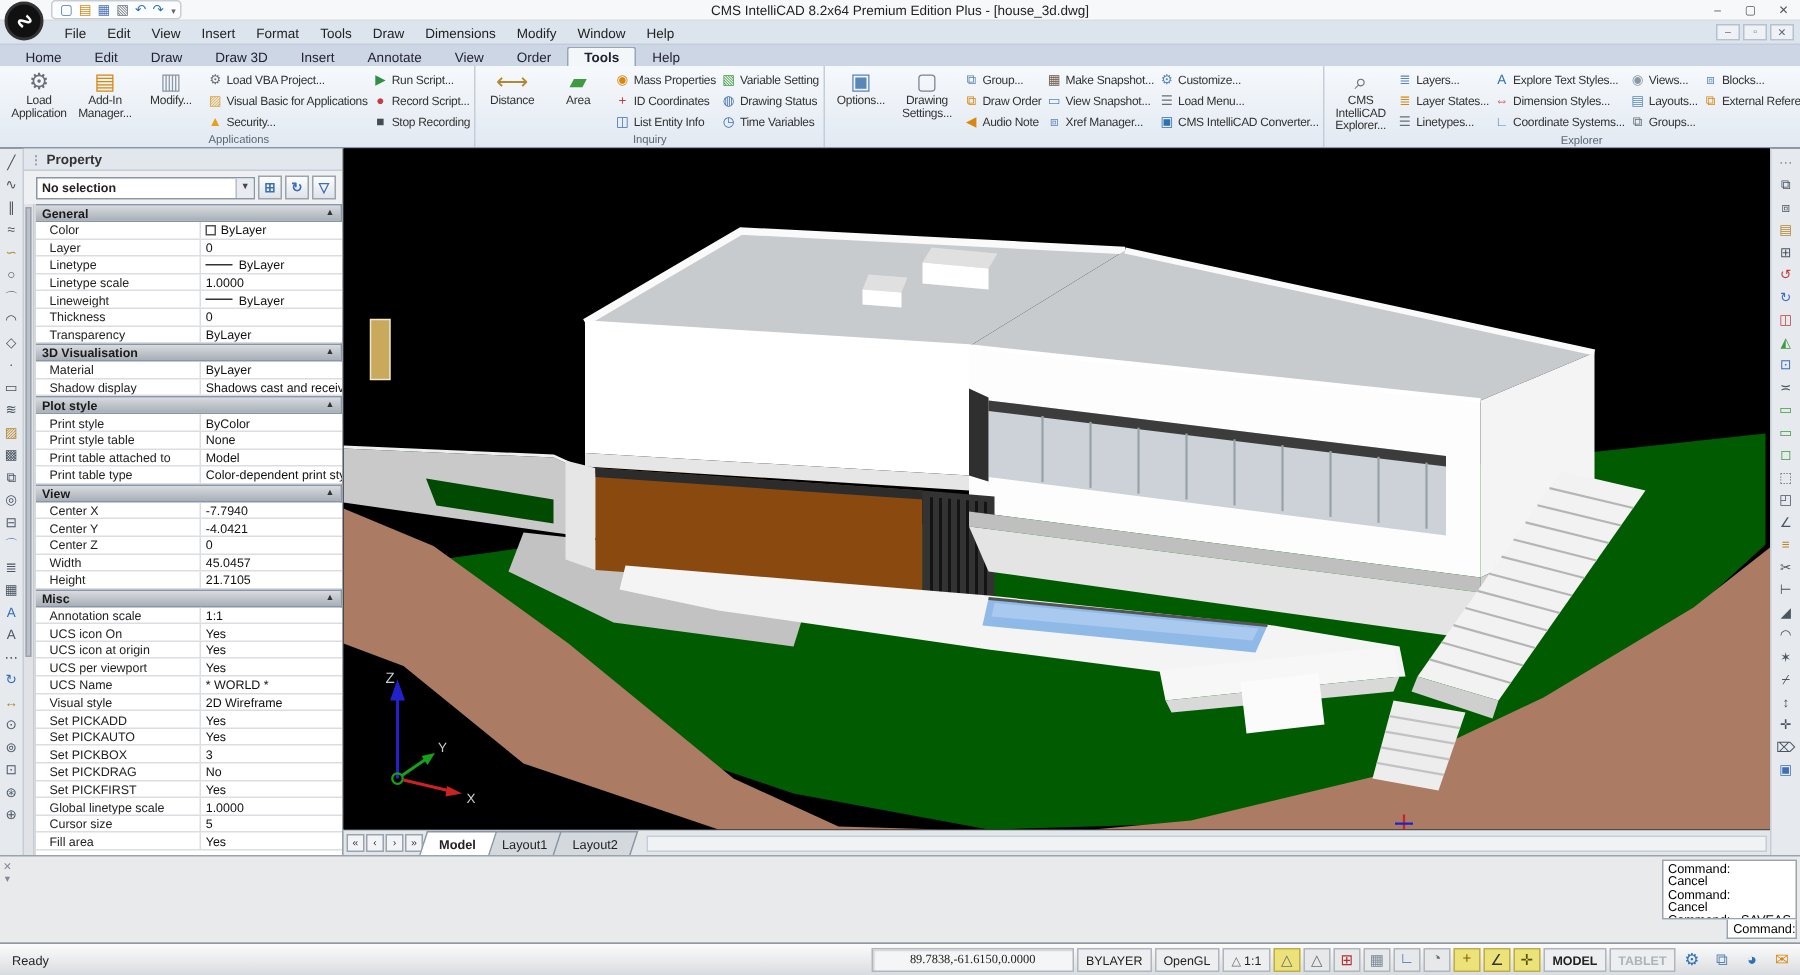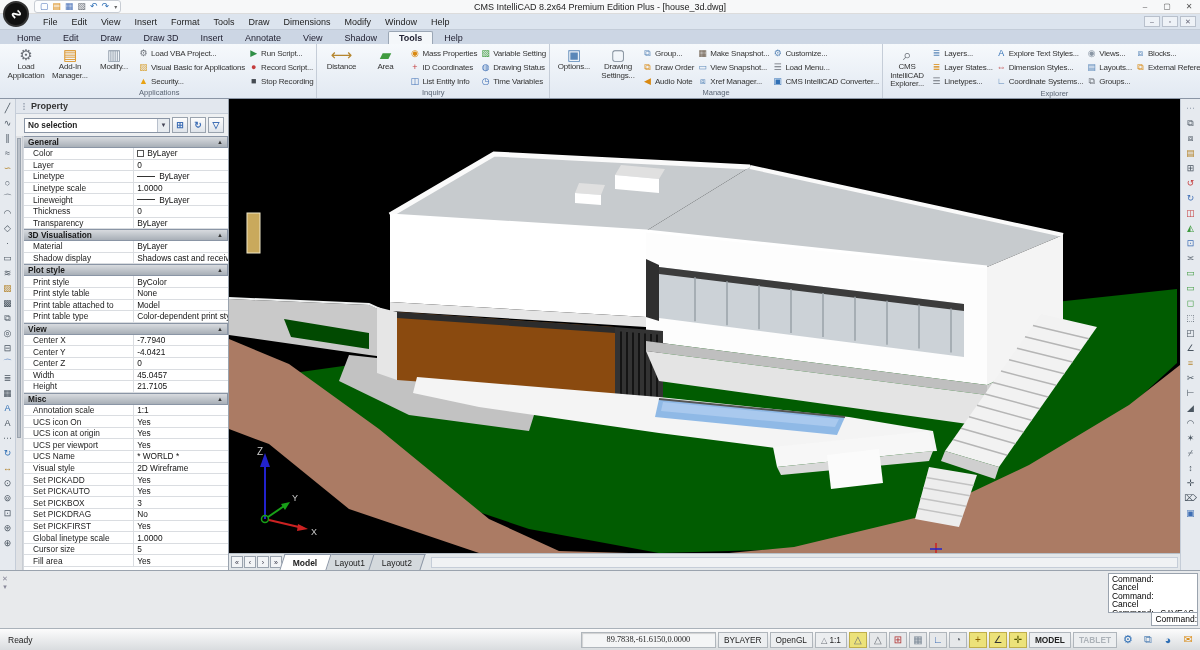--- a/index.html
+++ b/index.html
@@ -138,21 +138,21 @@
   </div>
 
   <div class="tabrow" id="tabrow">
       <span class="rtab">Home</span>
       <span class="rtab">Edit</span>
       <span class="rtab">Draw</span>
       <span class="rtab">Draw 3D</span>
       <span class="rtab">Insert</span>
       <span class="rtab">Annotate</span>
       <span class="rtab">View</span>
-      <span class="rtab">Shadow</span>
+      <span class="rtab">Order</span>
       <span class="rtab active">Tools</span>
       <span class="rtab">Help</span>
     </div>
 
   <div class="ribbon" id="ribbon">
       <div class="rib-group">
         <div class="rib-body">
           <div class="rib-large">
             <div class="rl-ic" style="color: rgb(107, 112, 120);">⚙</div>
             <div class="rl-label">Load Application</div>
@@ -283,21 +283,20 @@
             <div class="rib-small">
               <span class="rs-ic" style="color: rgb(107, 112, 120);">☰</span>
               <span class="rs-label">Load Menu...</span>
             </div>
             <div class="rib-small">
               <span class="rs-ic" style="color: rgb(47, 111, 181);">▣</span>
               <span class="rs-label">CMS IntelliCAD Converter...</span>
             </div>
           </div>
         </div>
-        <div class="rib-caption">Manage</div>
       </div>
       <div class="rib-group">
         <div class="rib-body">
           <div class="rib-large">
             <div class="rl-ic" style="color: rgb(107, 112, 120);">⌕</div>
             <div class="rl-label">CMS IntelliCAD Explorer...</div>
           </div>
           <div class="rib-col">
             <div class="rib-small">
               <span class="rs-ic" style="color: rgb(90, 135, 184);">≣</span>

